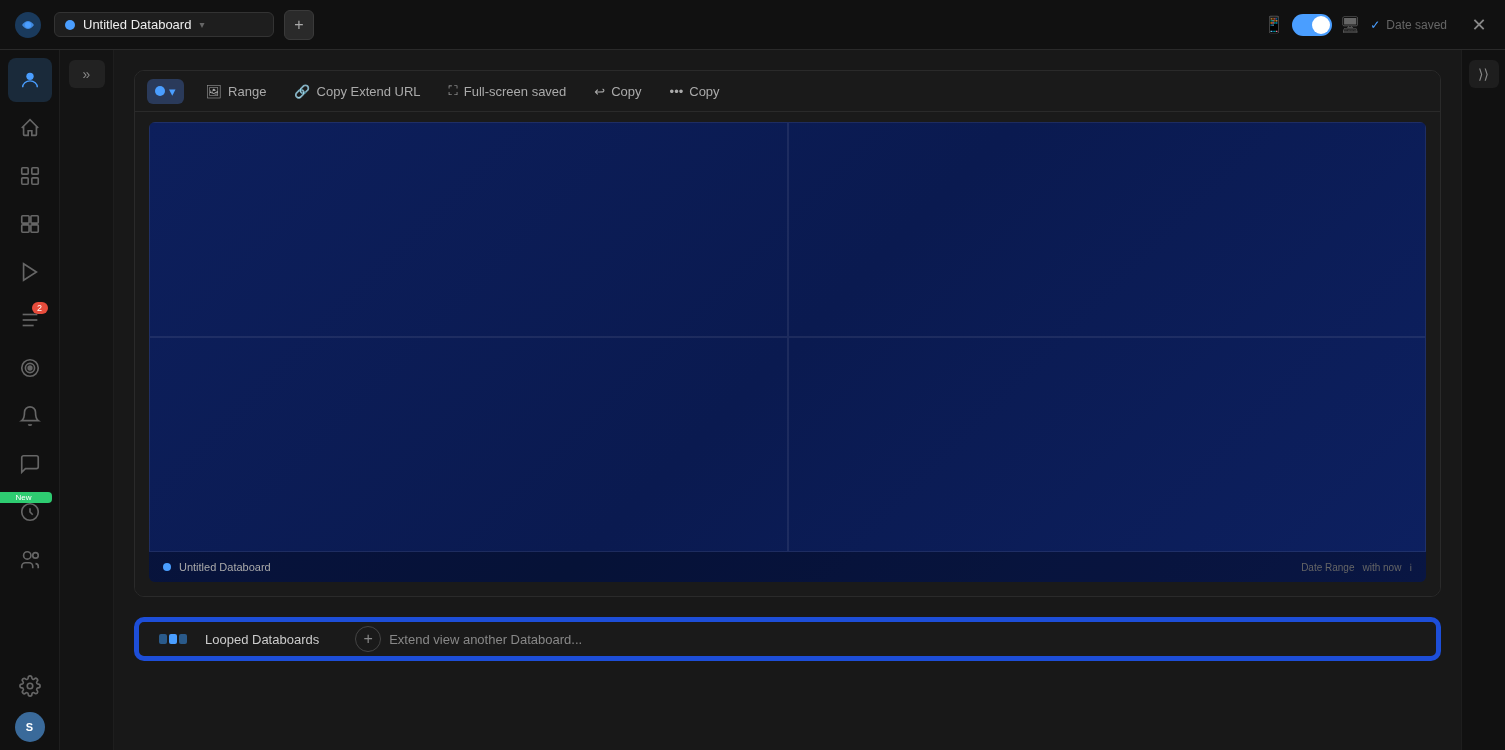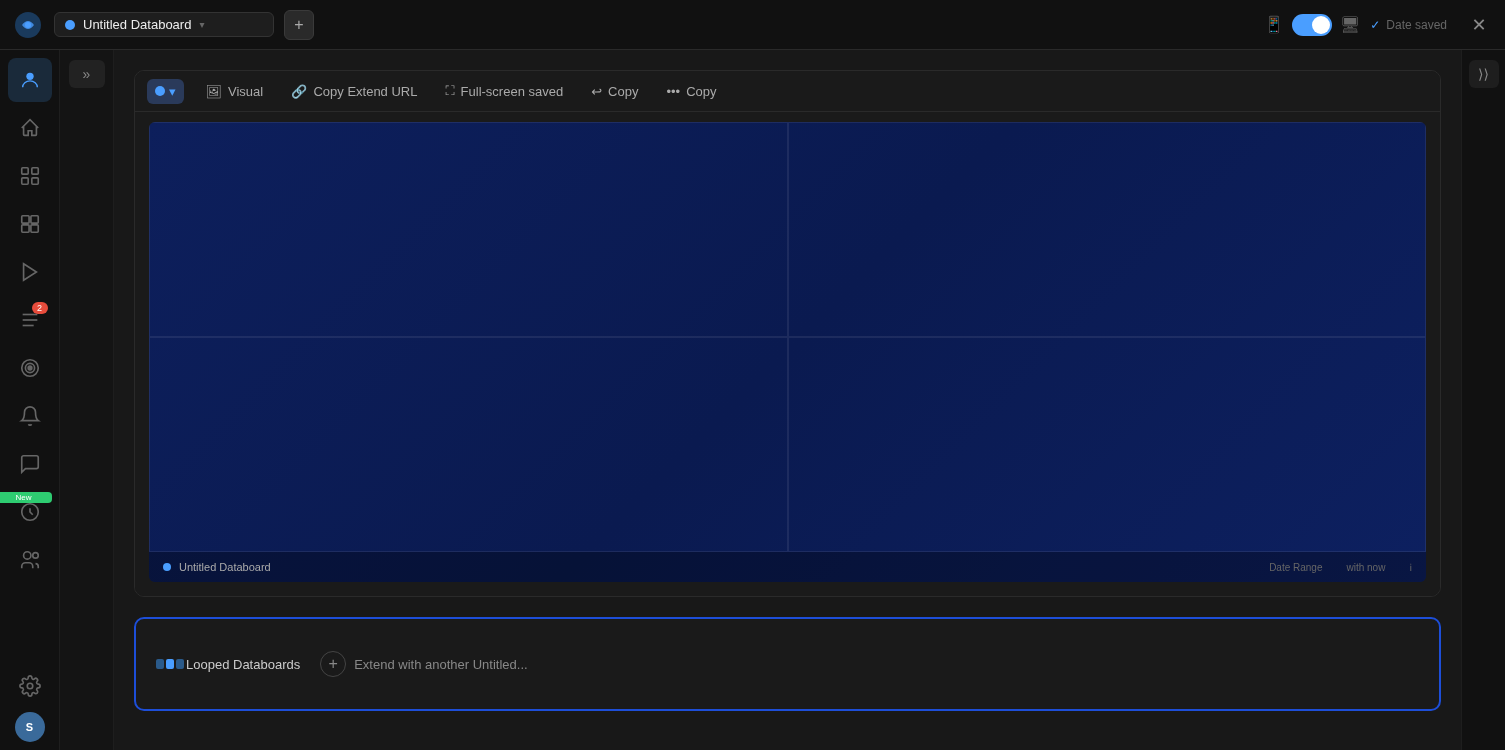--- a/index.html
+++ b/index.html
@@ -263,30 +263,31 @@
       bottom: 0; left: 0; right: 0;
       height: 30px;
       background: rgba(0,0,0,0.3);
       display: flex;
       align-items: center;
       padding: 0 14px;
       gap: 8px;
     }
     .frame-footer-dot { width: 8px; height: 8px; background: #4a9eff; border-radius: 50%; }
     .frame-footer-title { color: #aaa; font-size: 11px; }
-    .frame-footer-right { margin-left: auto; display: flex; align-items: center; gap: 24px; color: #666; font-size: 10px; }
+    .frame-footer-right { margin-left: auto; display: flex; align-items: center; gap: 8px; color: #666; font-size: 10px; }
 
     
     .looped-card {
       background: #1a1a1a;
-      border: 2px solid #1d4ed8;
+      border: 5px solid #1d4ed8;
       border-radius: 10px;
-      padding: 32px 20px;
-      display: flex;
-      align-items: center;
+      padding: 4px 20px;
+      display: flex;
+      align-items: center;
+      gap: 16px;
     }
     .looped-icon { color: #4a9eff; font-size: 14px; display: flex; gap: 2px; }
     .looped-label { color: #ccc; font-size: 13px; }
     .extend-btn {
       display: flex; align-items: center; gap: 8px;
       color: #888;
       cursor: pointer;
       font-size: 13px;
       padding: 0 20px;
     }
@@ -450,21 +451,21 @@
 
     <div class="databoard-card">
 
       <div class="toolbar">
         <div class="toolbar-drop">
           <div class="drop-dot"></div>
           <span>▾</span>
         </div>
         <div class="toolbar-item">
           <span>🖼</span>
-          <span>Visual</span>
+          <span>Range</span>
         </div>
         <div class="toolbar-item">
           <span>🔗</span>
           <span>Copy Extend URL</span>
         </div>
         <div class="toolbar-item">
           <span>⛶</span>
           <span>Full-screen saved</span>
         </div>
         <div class="toolbar-item">
@@ -502,21 +503,21 @@
       <div class="looped-icon">
         <svg width="30" height="16" viewBox="0 0 30 16">
           <rect x="0" y="3" width="8" height="10" rx="2" fill="#2a5a8a"></rect>
           <rect x="10" y="3" width="8" height="10" rx="2" fill="#4a9eff"></rect>
           <rect x="20" y="3" width="8" height="10" rx="2" fill="#2a5a8a"></rect>
         </svg>
       </div>
       <span class="looped-label">Looped Databoards</span>
       <div class="extend-btn">
         <div class="extend-plus">+</div>
-        <span>Extend with another Untitled...</span>
+        <span>Extend view another Databoard...</span>
       </div>
     </div>
   </div>
 
   <div class="right-panel">
     <div class="right-collapse-btn">
       <span>⟩⟩</span>
     </div>
   </div>
 

